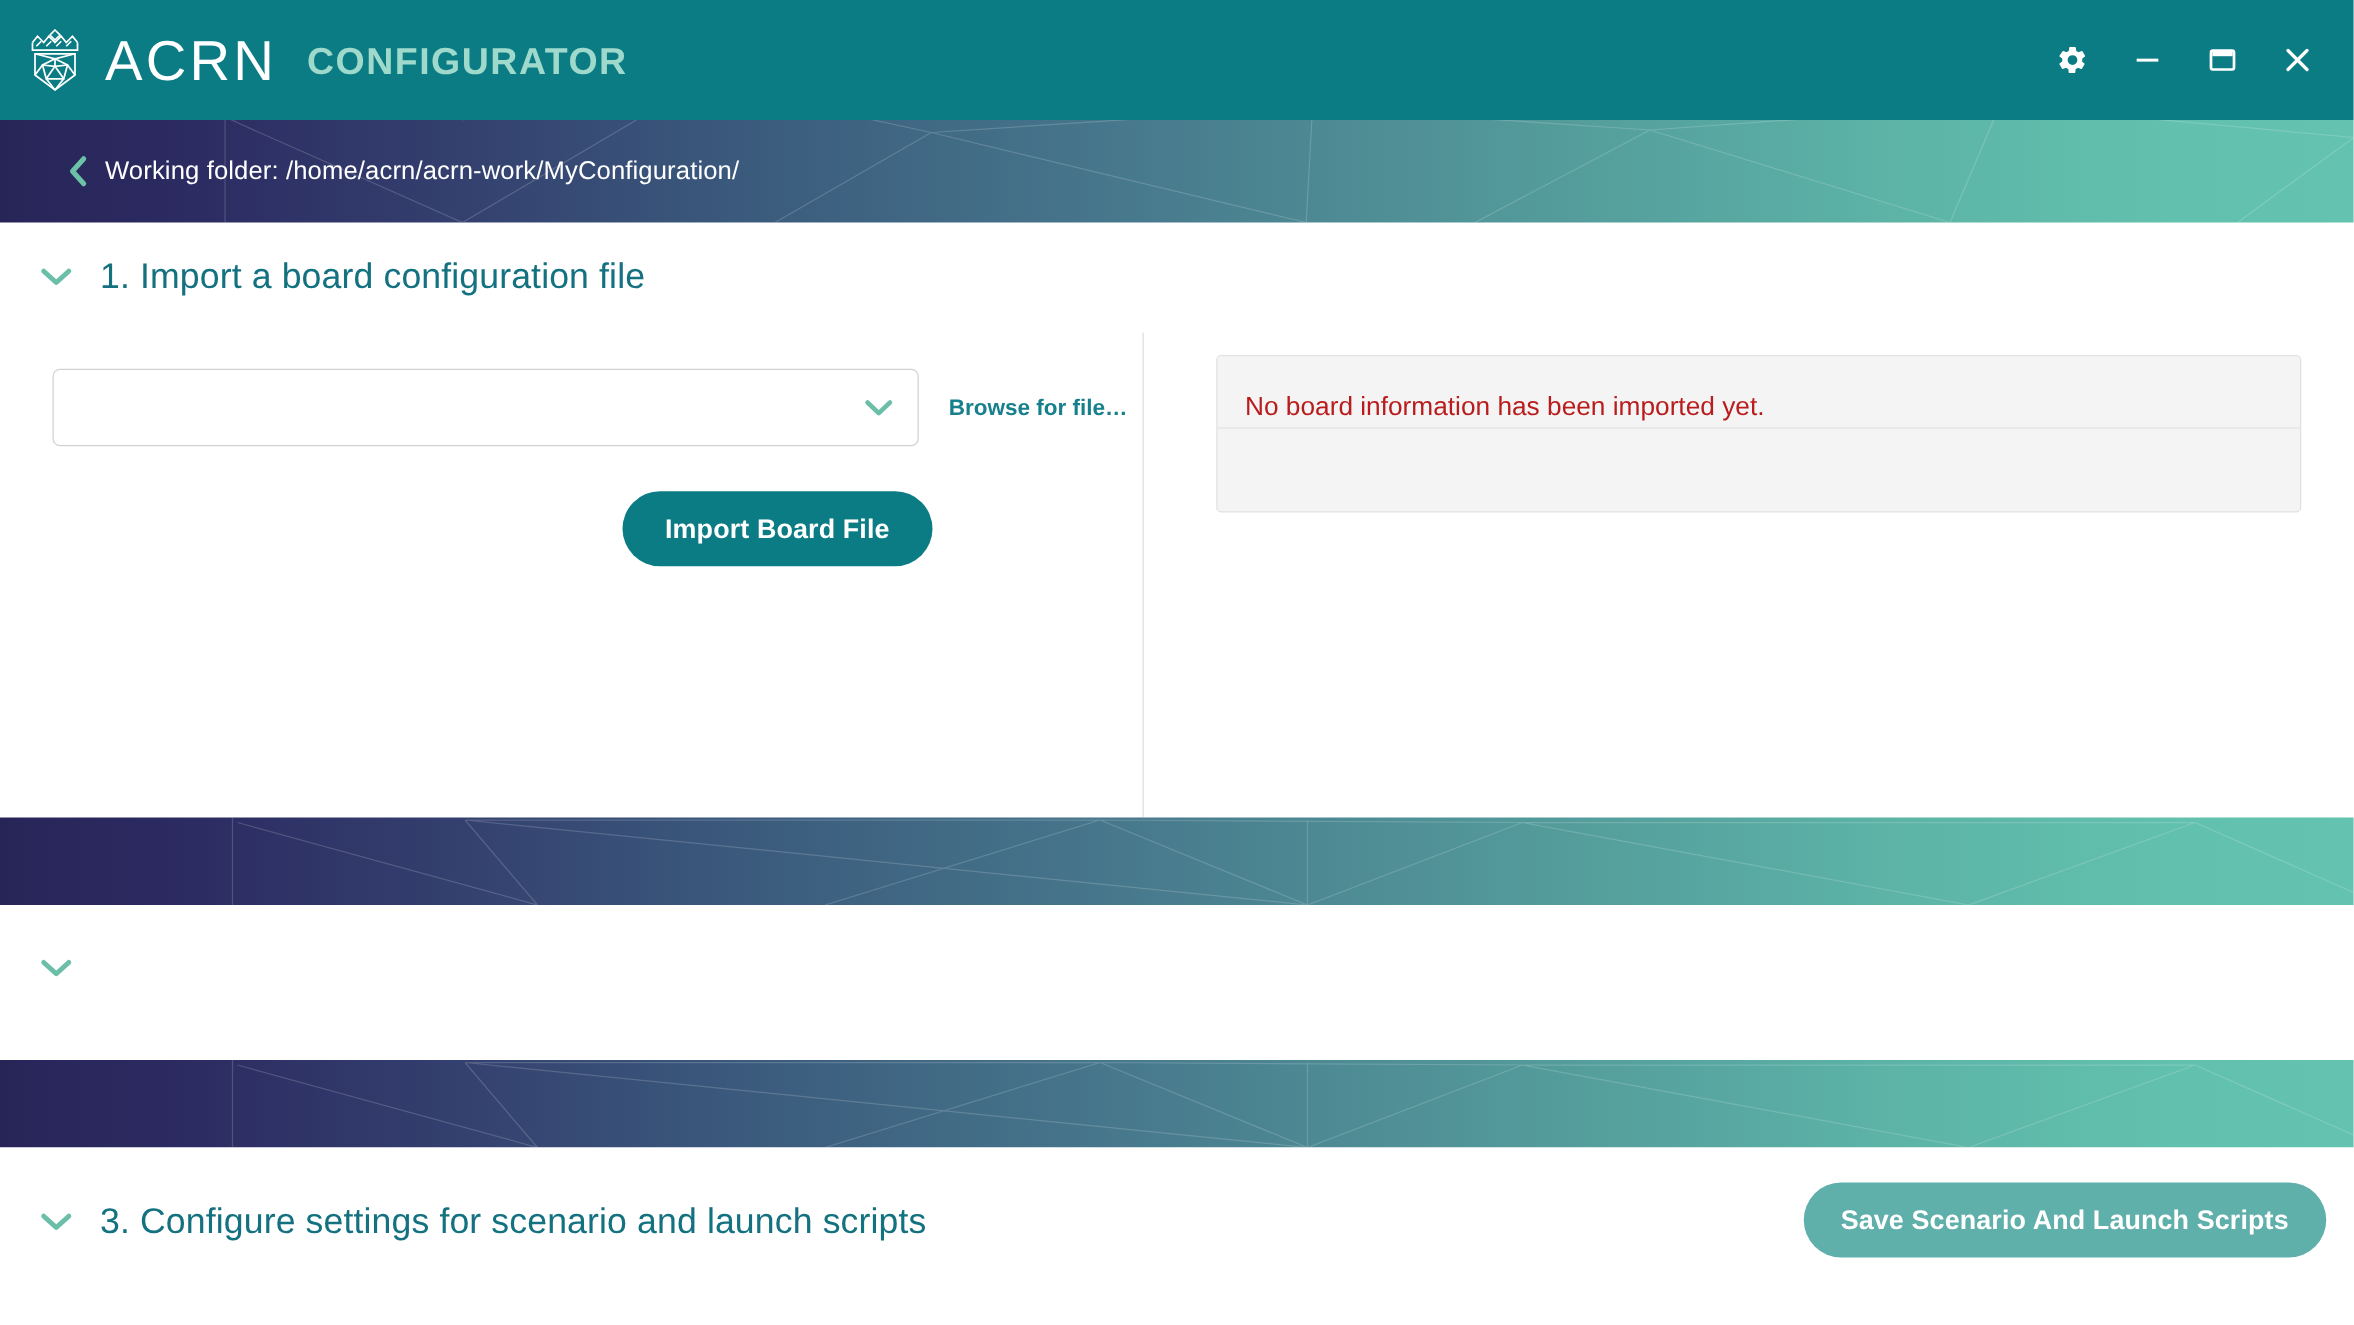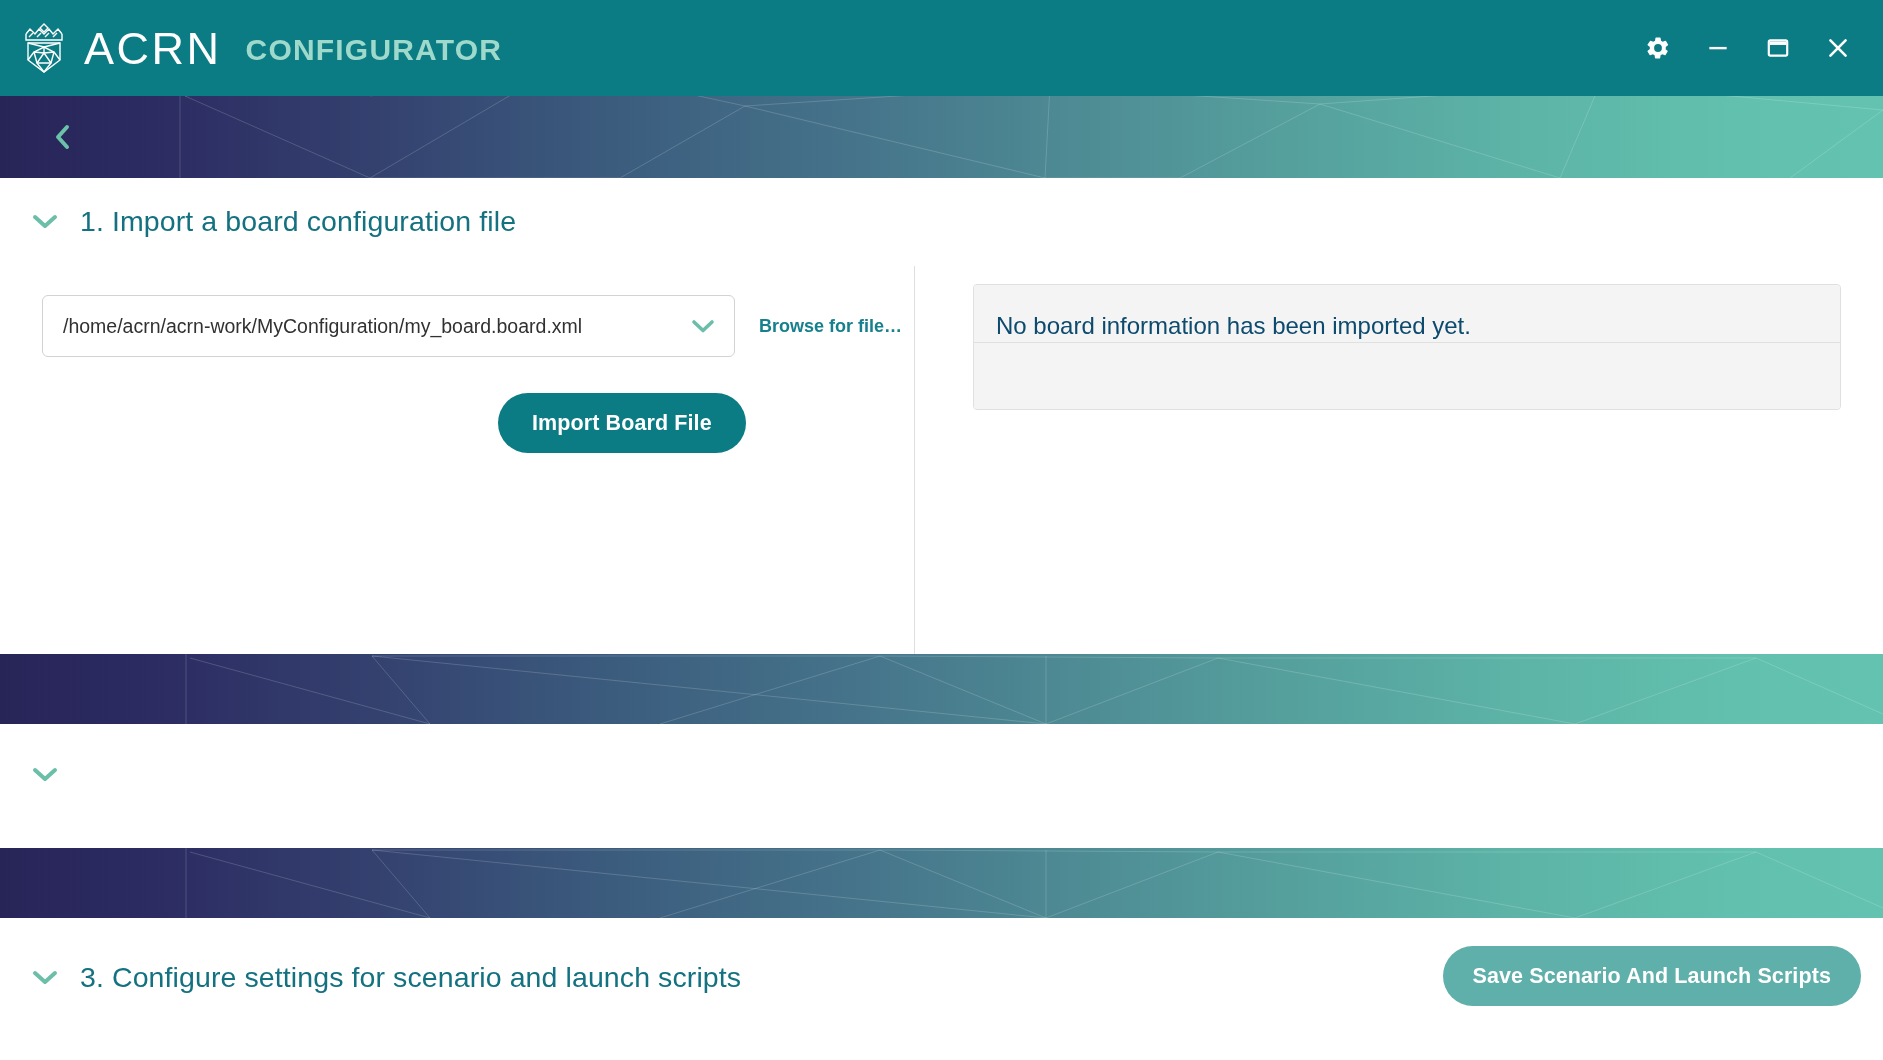--- a/index.html
+++ b/index.html
@@ -266,22 +266,22 @@
   }
   .info-panel-head {
     height: 58px;
     display: flex;
     align-items: center;
     padding-left: 22px;
     border-bottom: 1px solid #e0e0e0;
     background: #f4f4f4;
   }
   .info-panel-head span {
-    font-size: 24px;
-    color: #0c4a6e;
+    font-size: 21px;
+    color: #b91c1c;
     margin-top: 24px;
   }
   .info-panel-body {
     height: 66px;
     background: #f4f4f4;
   }
 
   
   #section-scenario .section-header { height: 100px; }
   #section-scenario { height: 124px; }
@@ -365,38 +365,38 @@
       <g stroke="#ffffff" stroke-opacity="0.17" stroke-width="1" fill="none" vector-effect="non-scaling-stroke">
         <path d="M180 -20 L180 82 M185 0 L370 82 M370 0 L560 -30 M560 -30 L185 0 M370 82 L560 -30 M560 -30 L745 10 M745 10 L620 82 M620 82 L370 82 M745 10 L1050 -10 M1050 -10 L1045 82 M1045 82 L745 10 M1050 -10 L1320 8 M1320 8 L1180 82 M1180 82 L1045 82 M1320 8 L1600 -12 M1600 -12 L1560 82 M1560 82 L1320 8 M1600 -12 L1883 14 M1883 14 L1790 82"></path>
       </g>
     </svg>
     <div class="breadcrumb-inner">
       <div class="back-chevron">
         <svg width="16" height="26" viewBox="0 0 16 26">
           <path d="M13 3 L4 13 L13 23" stroke="#6BC2A8" stroke-width="4" fill="none" stroke-linecap="round" stroke-linejoin="round"></path>
         </svg>
       </div>
+      <div class="breadcrumb-text">Working folder: /home/acrn/acrn-work/MyConfiguration/</div>
     </div>
   </div>
 
   <div class="section" id="section-import">
     <div class="section-header">
       <svg class="sec-chevron" viewBox="0 0 26 16">
         <path d="M3 4 L13 13 L23 4" stroke="#6BBFA8" stroke-width="4" fill="none" stroke-linecap="round" stroke-linejoin="round"></path>
       </svg>
       <div class="section-title">1. Import a board configuration file</div>
     </div>
 
     <div class="import-body">
 
       <div class="import-left">
 
         <div class="select-row">
           <div class="fake-select">
-            <span class="sel-value">/home/acrn/acrn-work/MyConfiguration/my_board.board.xml</span>
             <svg class="sel-caret" viewBox="0 0 26 16">
               <path d="M4 4 L13 12.5 L22 4" stroke="#6BBFA8" stroke-width="3.6" fill="none" stroke-linecap="round" stroke-linejoin="round"></path>
             </svg>
           </div>
           <div class="browse-link">Browse for file…</div>
         </div>
 
         <div class="import-btn-wrap">
           <button class="btn-primary">Import Board File</button>
         </div>

